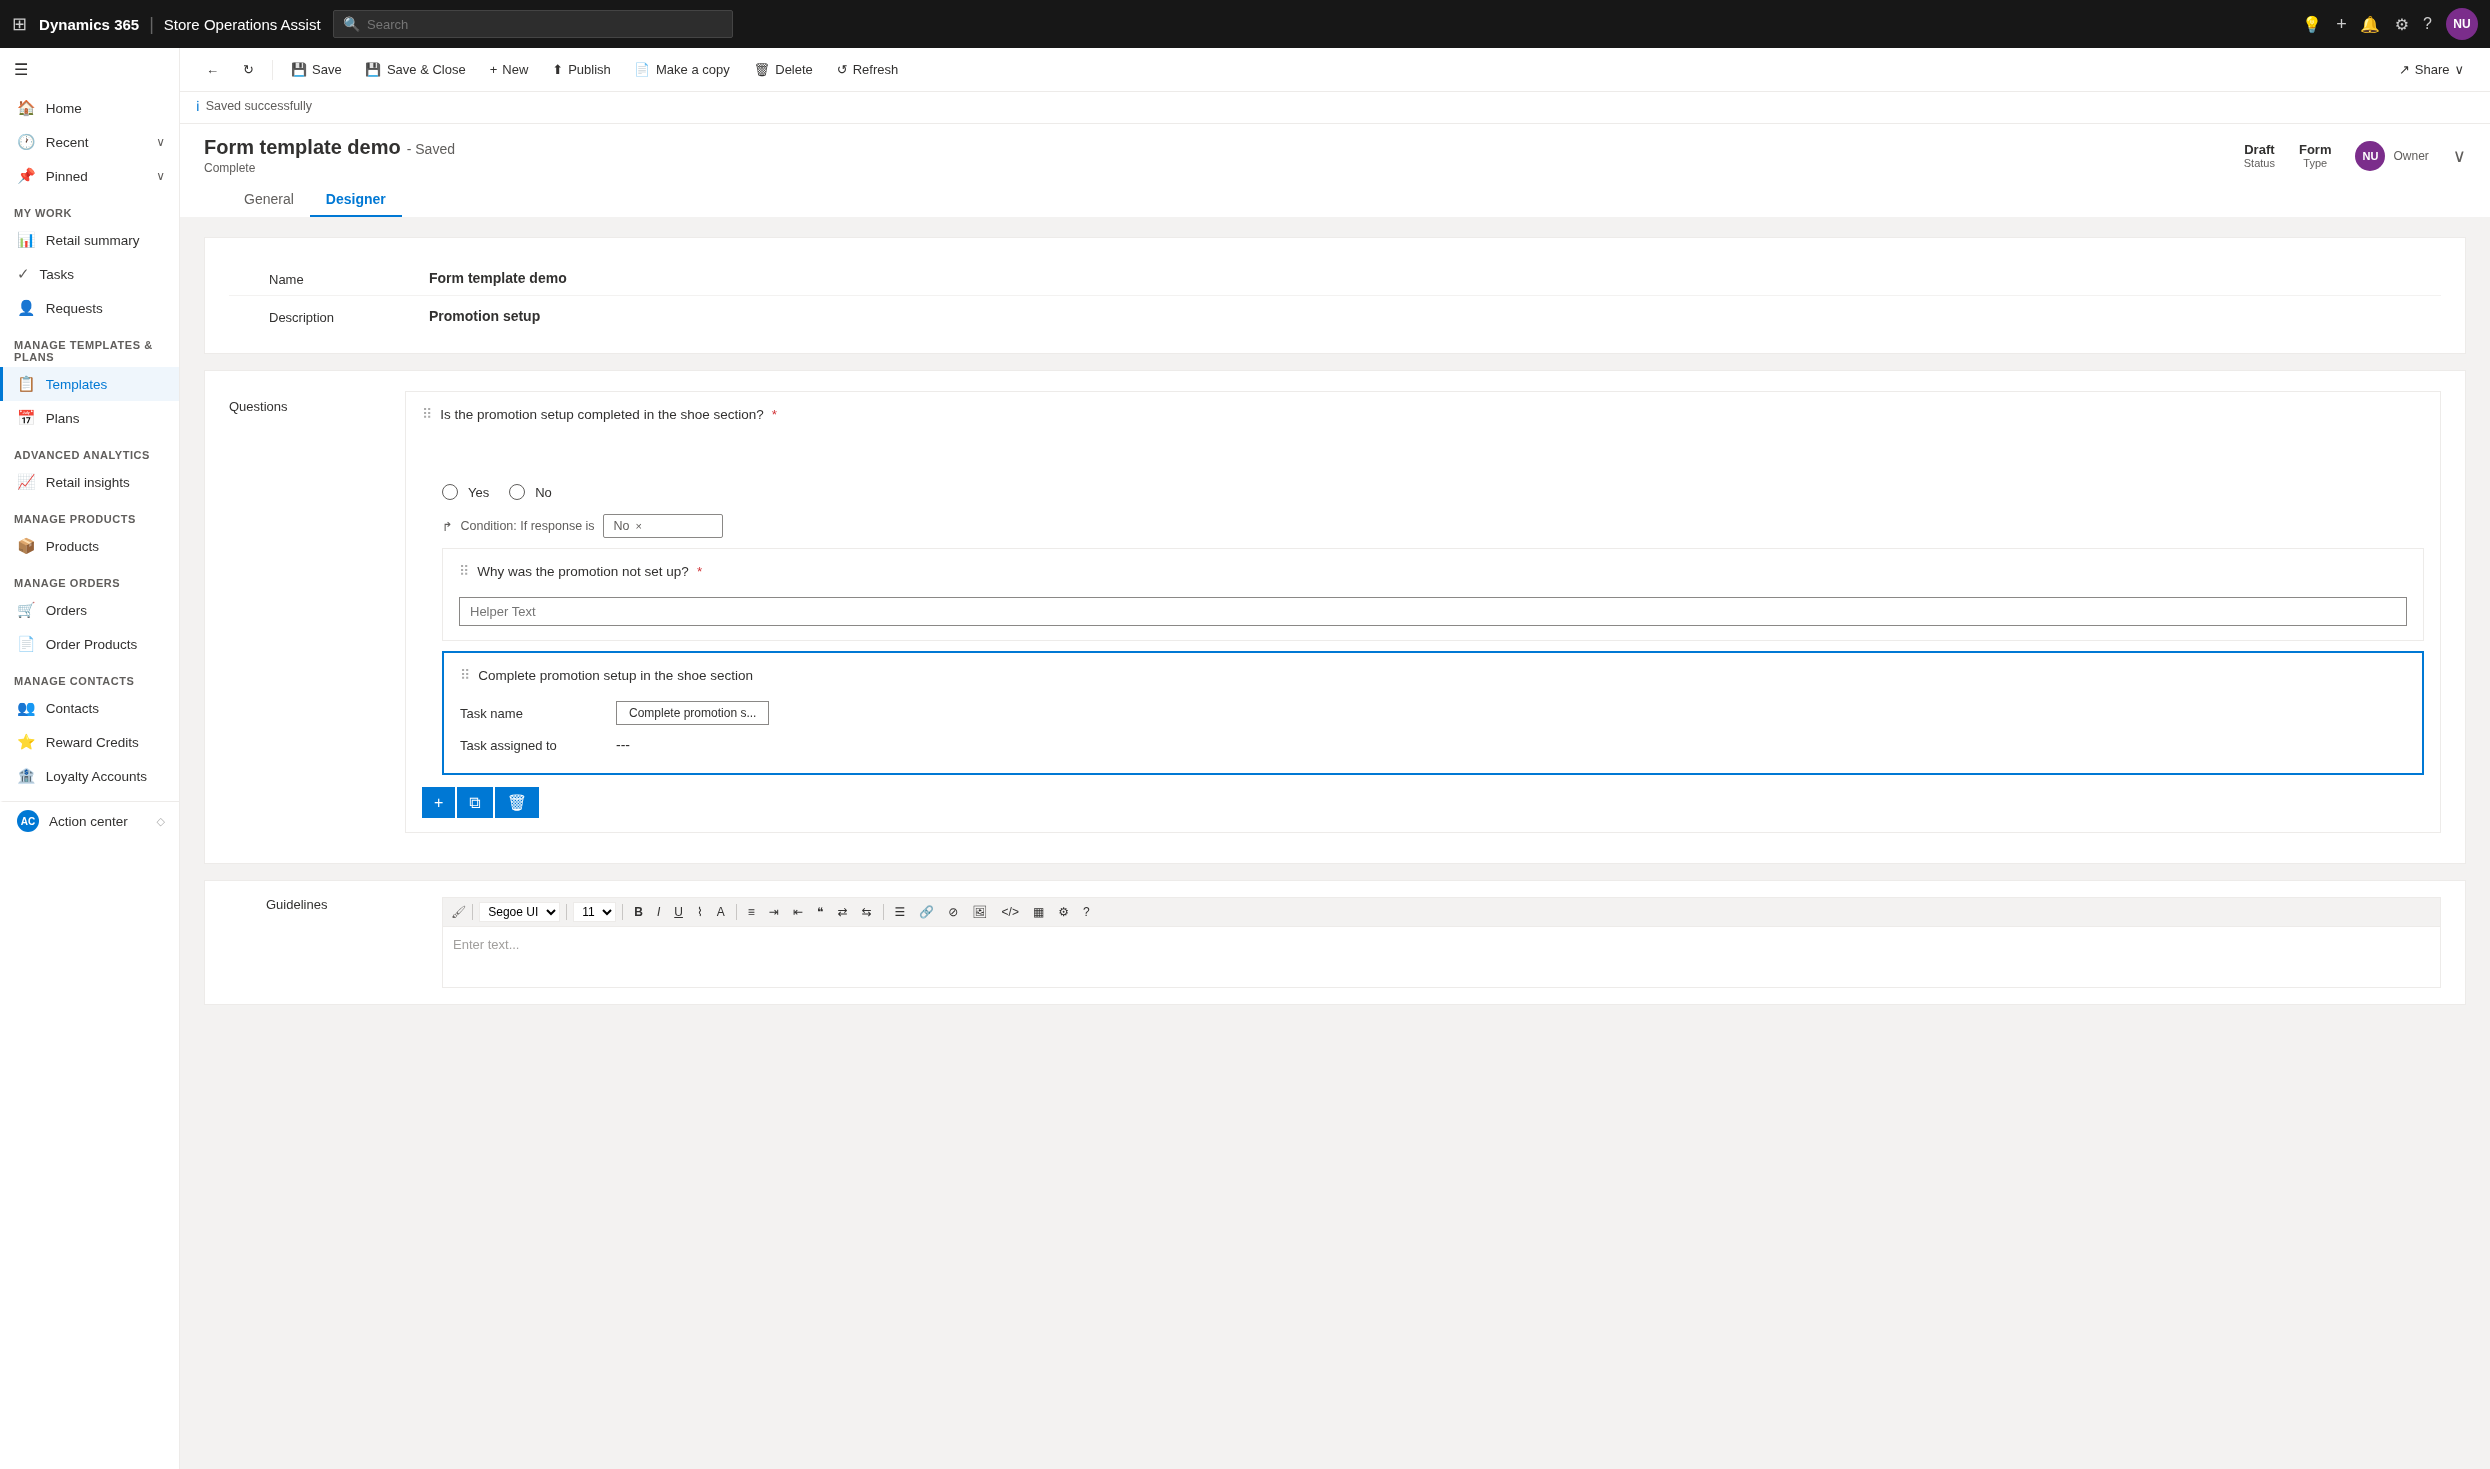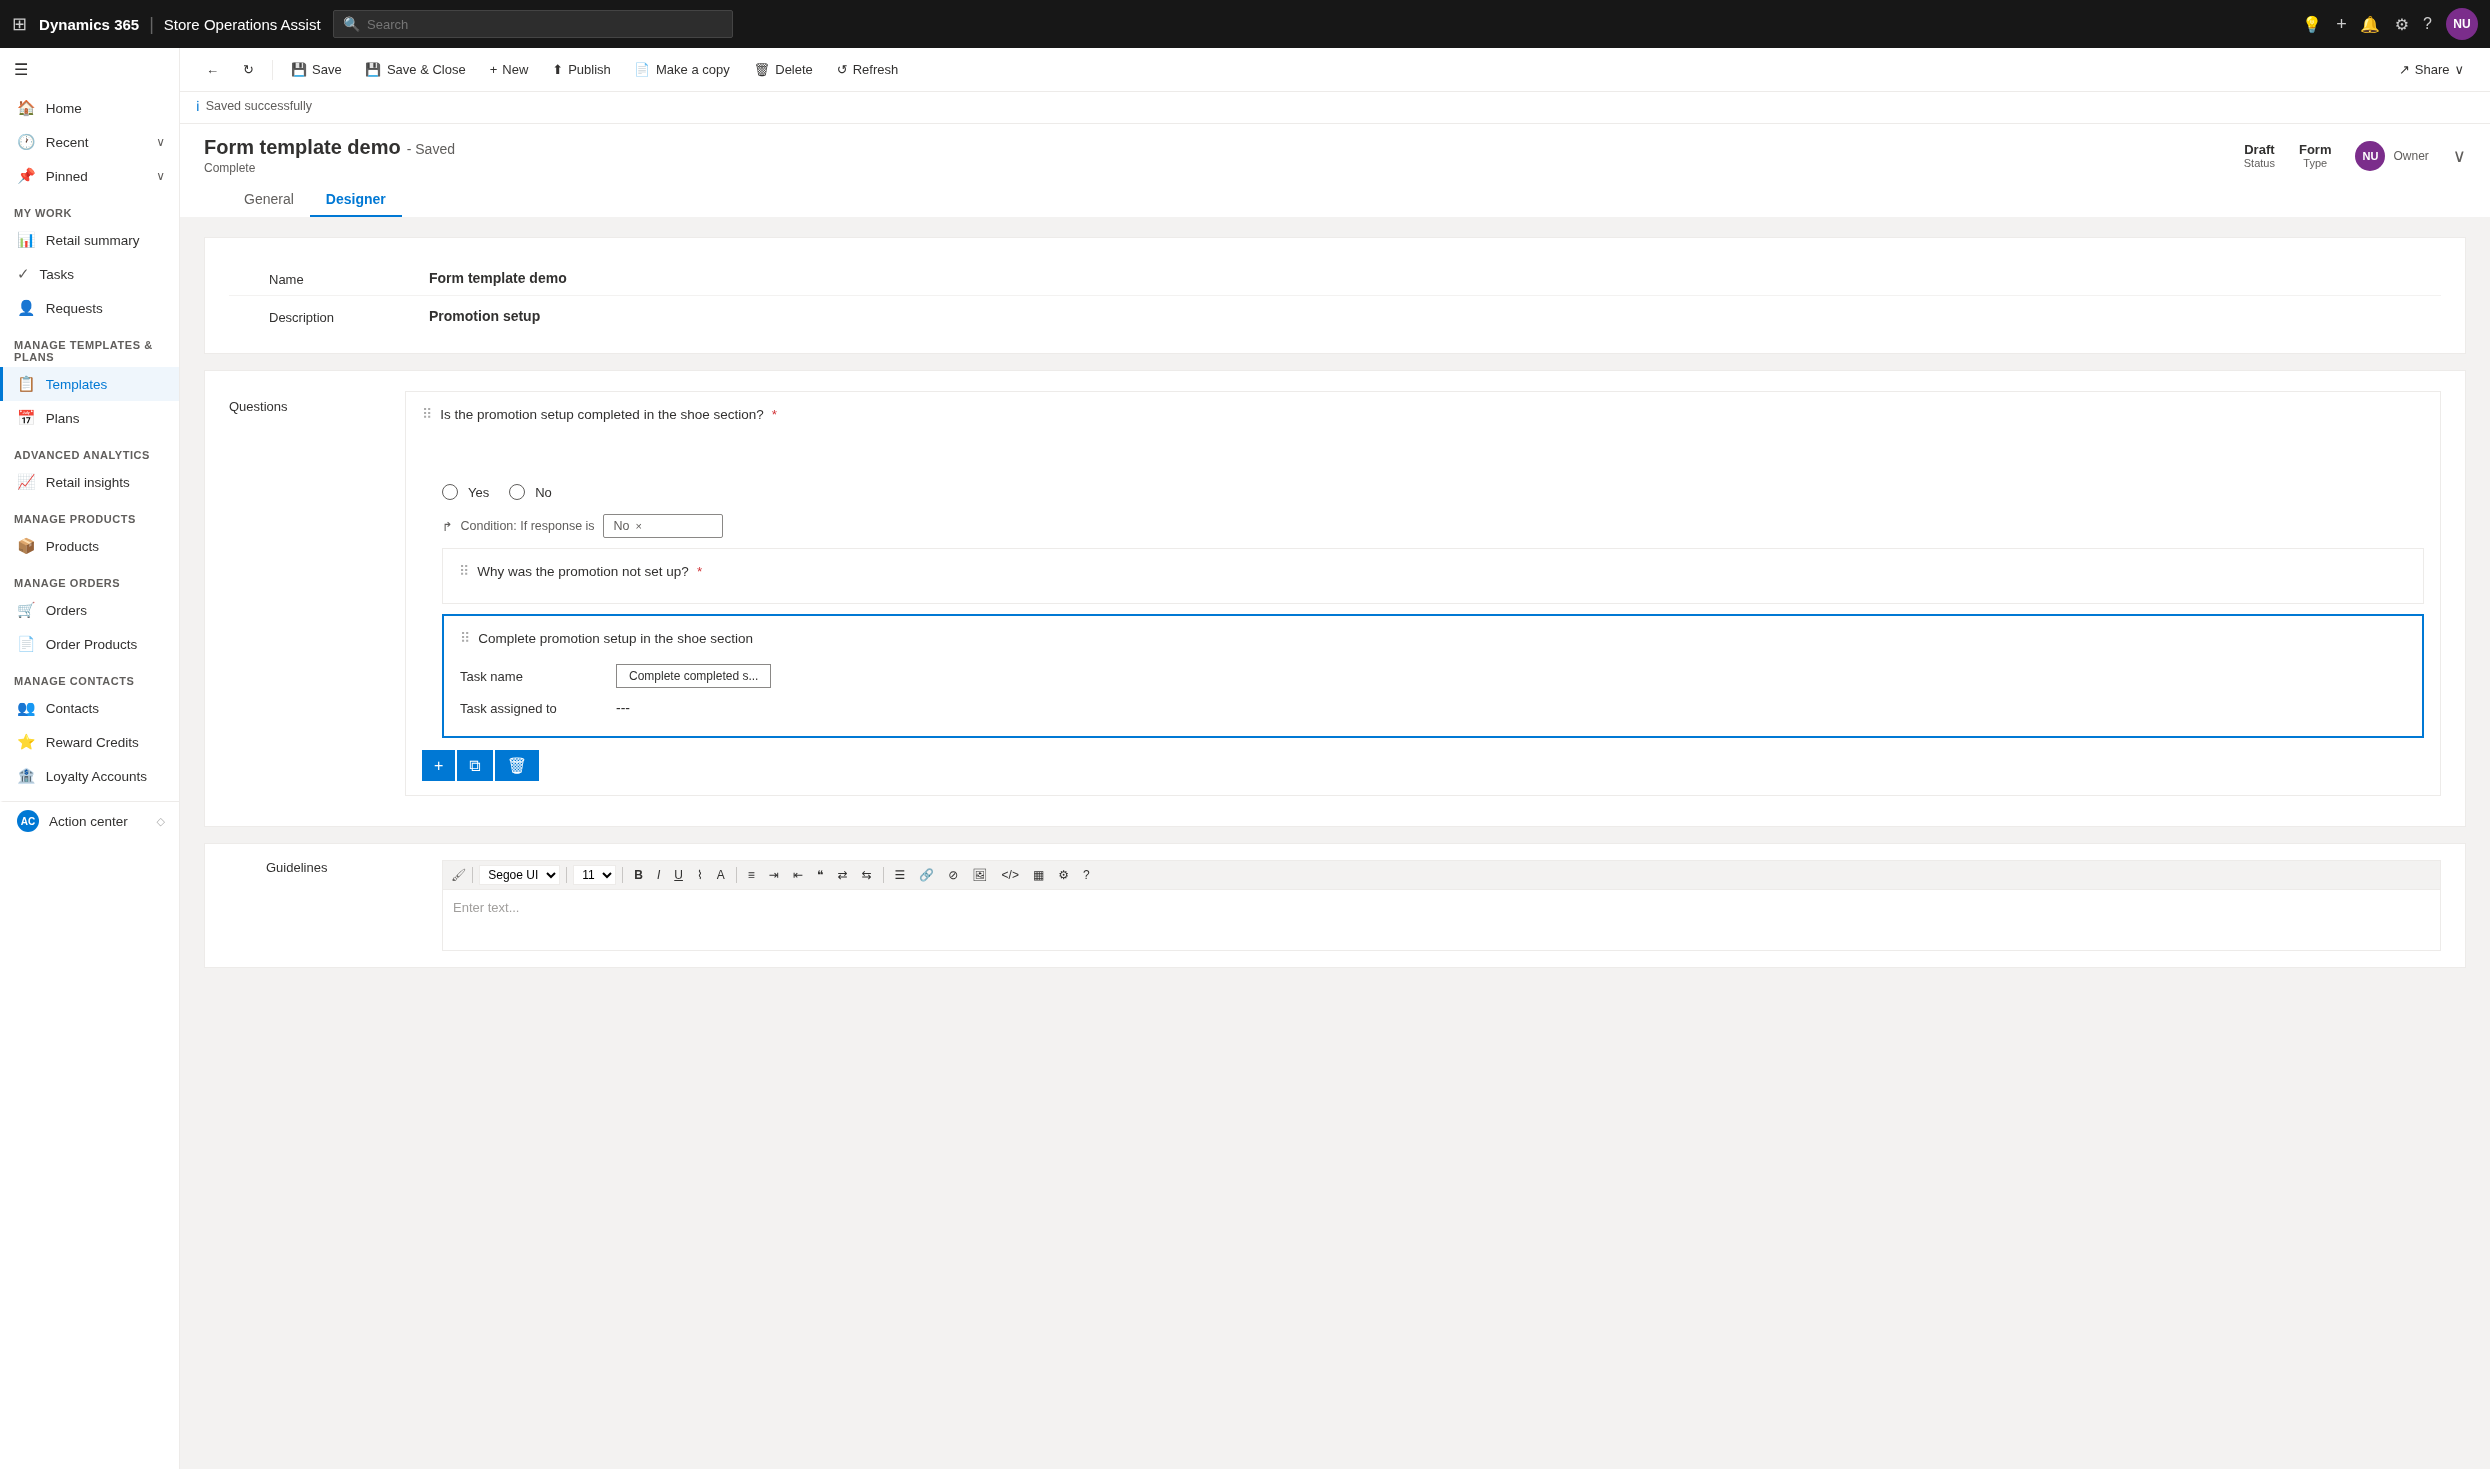--- a/index.html
+++ b/index.html
@@ -716,31 +716,32 @@
                   <span class="close-x">×</span>
                 </div>
               </div>
 
               <div class="nested-question">
                 <div class="question-title">
                   <span class="drag-icon">⠿</span>
                   <span>Why was the promotion not set up?</span>
                   <span style="color:#d13438;">*</span>
                 </div>
+                <input type="text" class="text-input-field" placeholder="Helper Text" style="">
               </div>
 
               <div class="task-card">
                 <div class="task-title-row">
                   <span class="drag-icon">⠿</span>
                   <span>Complete promotion setup in the shoe section</span>
                 </div>
                 <div class="task-field-row">
                   <div class="task-field-label">Task name</div>
                   <div class="task-field-value">
-                    <button class="task-btn">Complete completed s...</button>
+                    <button class="task-btn">Complete promotion s...</button>
                   </div>
                 </div>
                 <div class="task-field-row">
                   <div class="task-field-label">Task assigned to</div>
                   <div class="task-field-value">
                     <span>---</span>
                   </div>
                 </div>
               </div>
 

